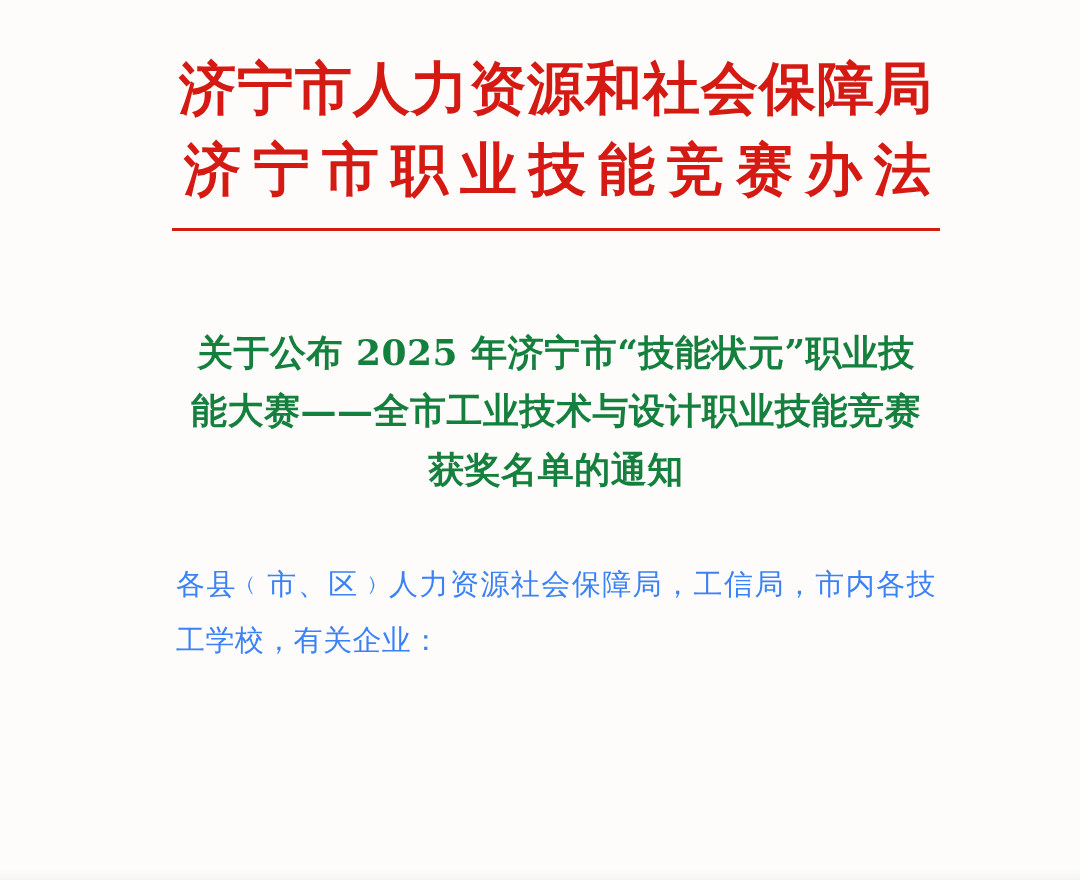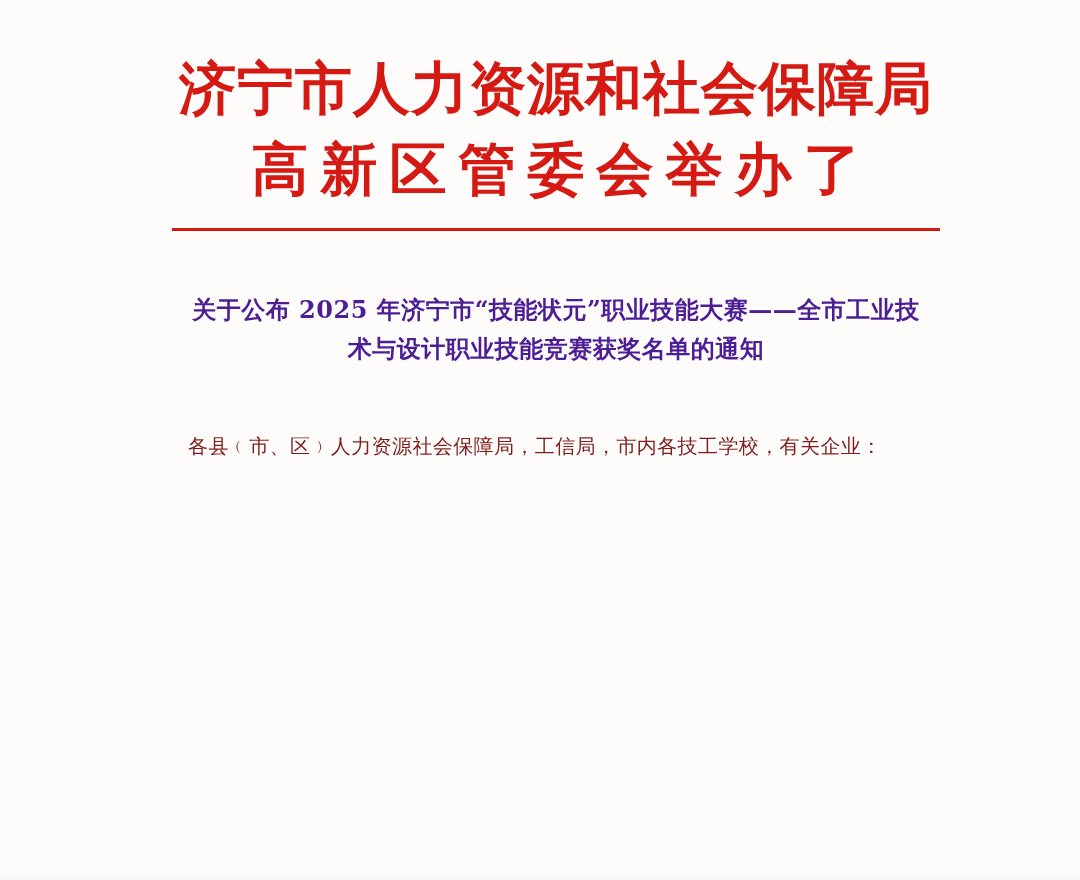--- a/index.html
+++ b/index.html
@@ -46,35 +46,35 @@
     letter-spacing: 12px;
     padding-left: 12px;
   }
   .red-rule {
     margin: 18px 0 0 0;
     height: 3px;
     background: #d51a13;
     width: 100%;
   }
   .doc-title {
-    margin: 60px 12px 0 12px;
+    margin: 92px 12px 0 12px;
     text-align: center;
     font-family: "DejaVu Serif", "Liberation Serif", serif;
     font-weight: bold;
-    font-size: 24px;
+    font-size: 36px;
     line-height: 1.62;
-    color: #4c1d95;
+    color: #15803d;
     letter-spacing: 0.5px;
   }
   .body-text {
-    margin: 58px 4px 0 16px;
+    margin: 58px 4px 0 4px;
     font-family: "DejaVu Serif", "Liberation Serif", serif;
-    font-size: 20px;
+    font-size: 29px;
     line-height: 1.95;
-    color: #7f1d1d;
+    color: #3b82f6;
     letter-spacing: 0.4px;
     text-align: justify;
   }
   .body-text p {
     margin: 0;
   }
   .body-text p.indent {
     text-indent: 2em;
   }
   .fade-bottom {
@@ -88,21 +88,21 @@
   }
 </style>
 </head>
 <body>
 
 <div class="page">
   <div class="page-inner">
 
     <div class="letterhead">
       <div class="letterhead-line l1">济宁市人力资源和社会保障局</div>
-      <div class="letterhead-line l2">高新区管委会举办了</div>
+      <div class="letterhead-line l2">济宁市职业技能竞赛办法</div>
       <div class="red-rule"></div>
     </div>
 
     <div class="doc-title">关于公布 2025 年济宁市“技能状元”职业技能大赛——全市工业技术与设计职业技能竞赛获奖名单的通知</div>
 
     <div class="body-text">
       <p>各县﹙市、区﹚人力资源社会保障局，工信局，市内各技工学校，有关企业：</p>
     </div>
 
   </div>

